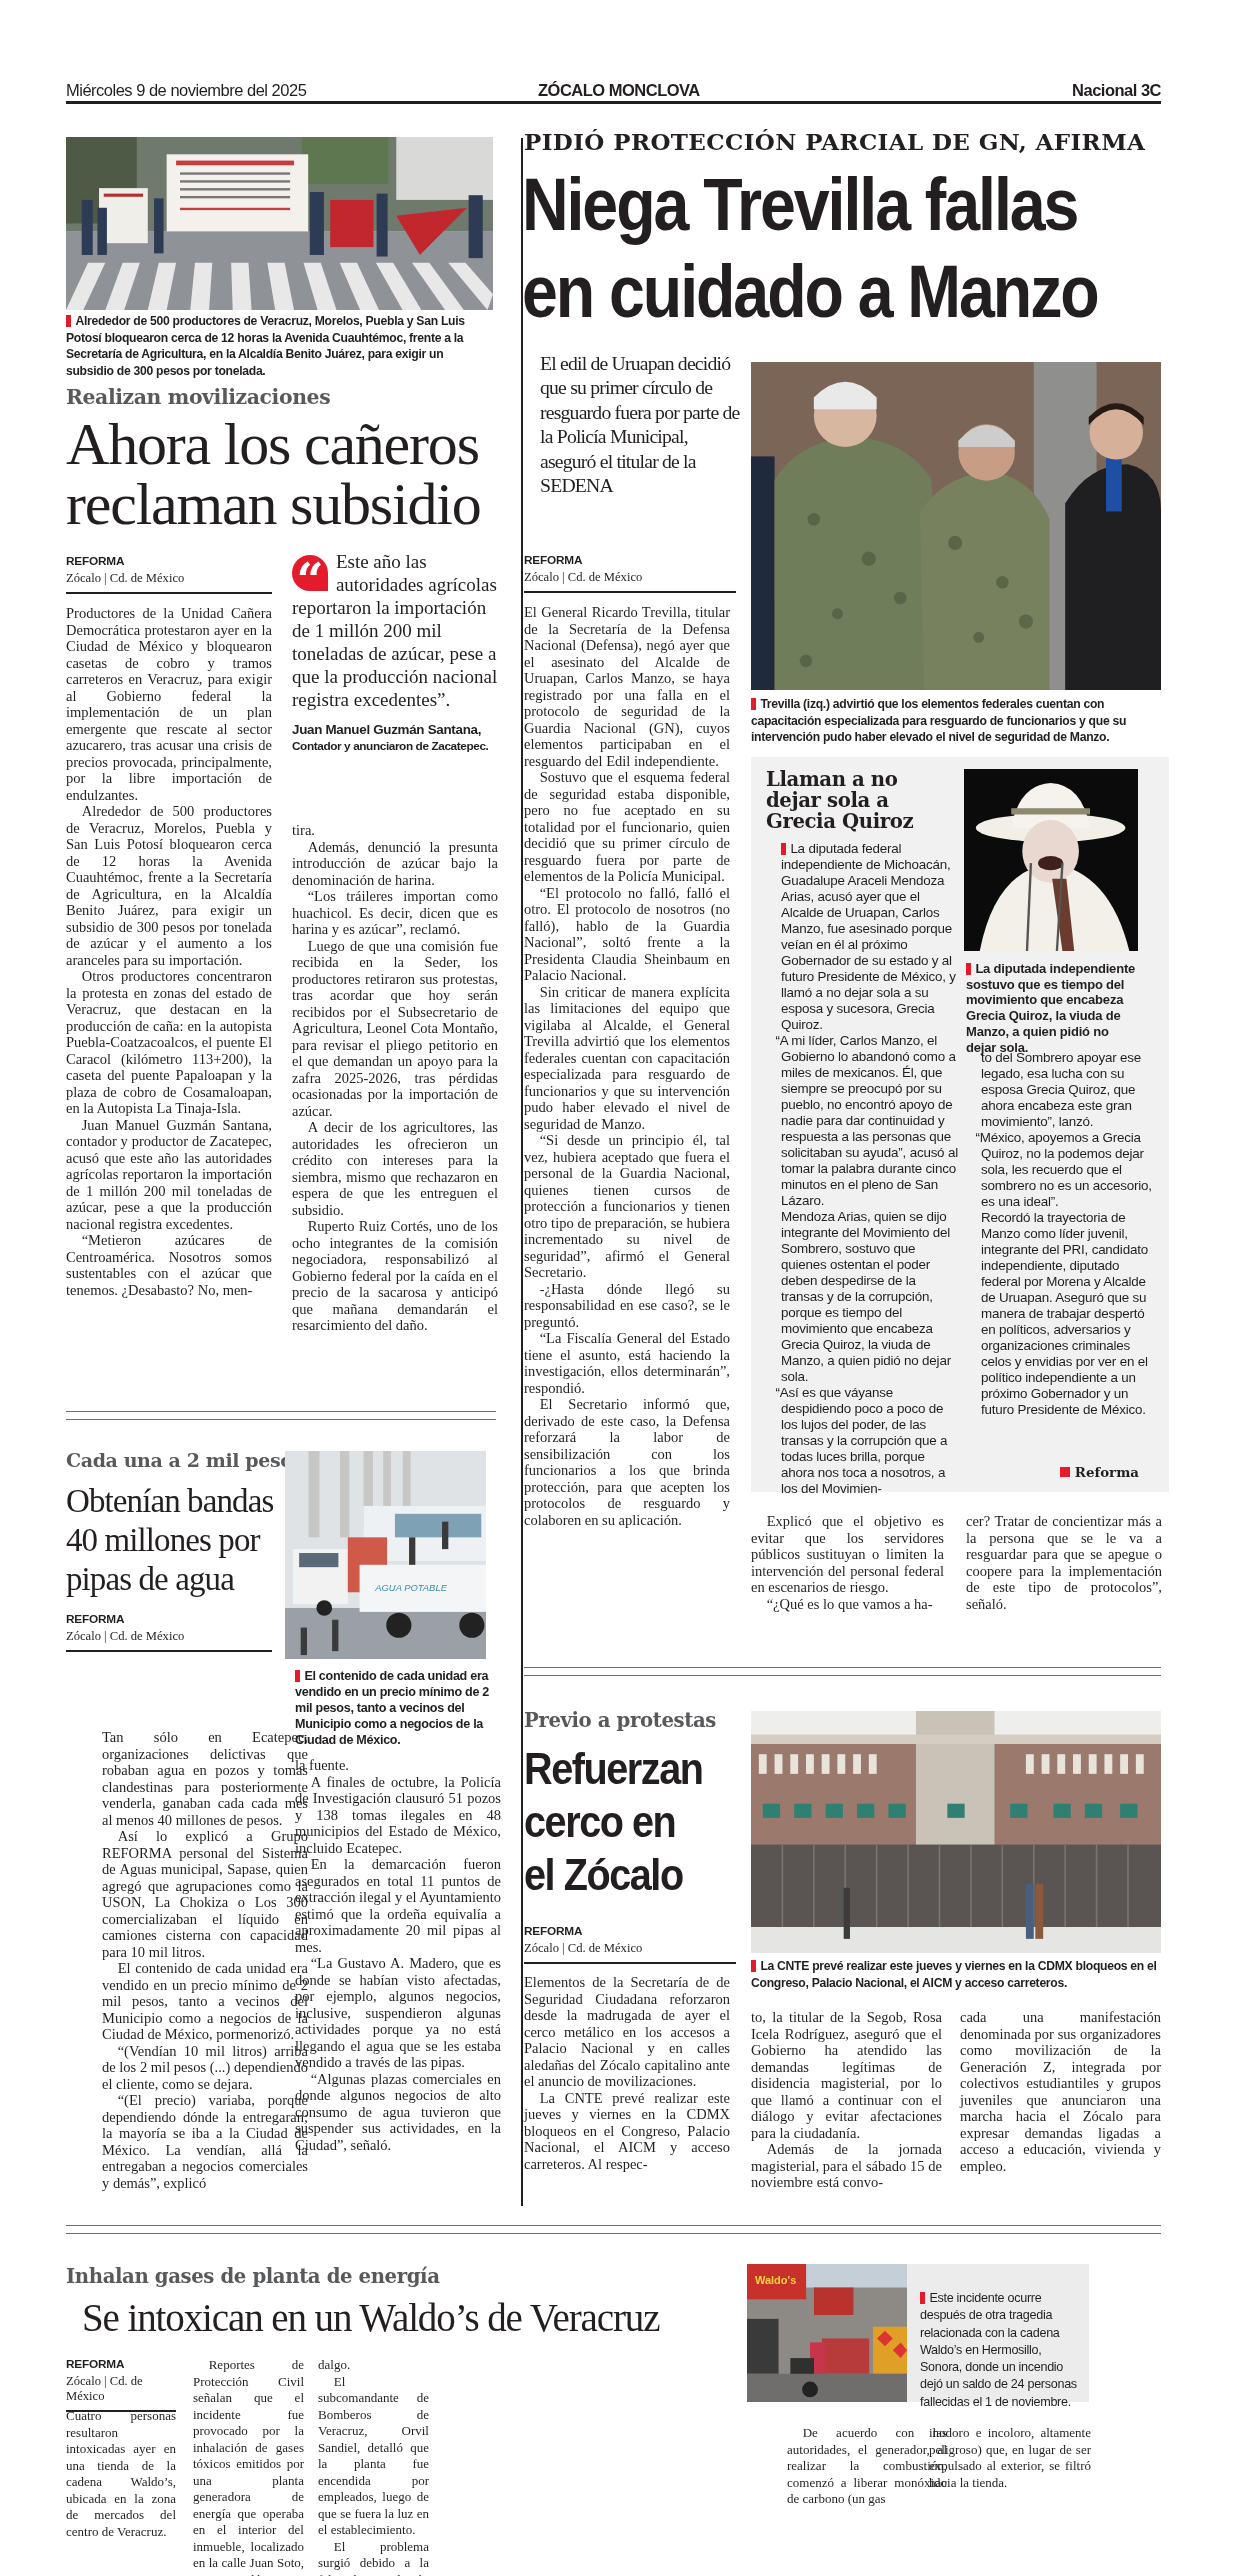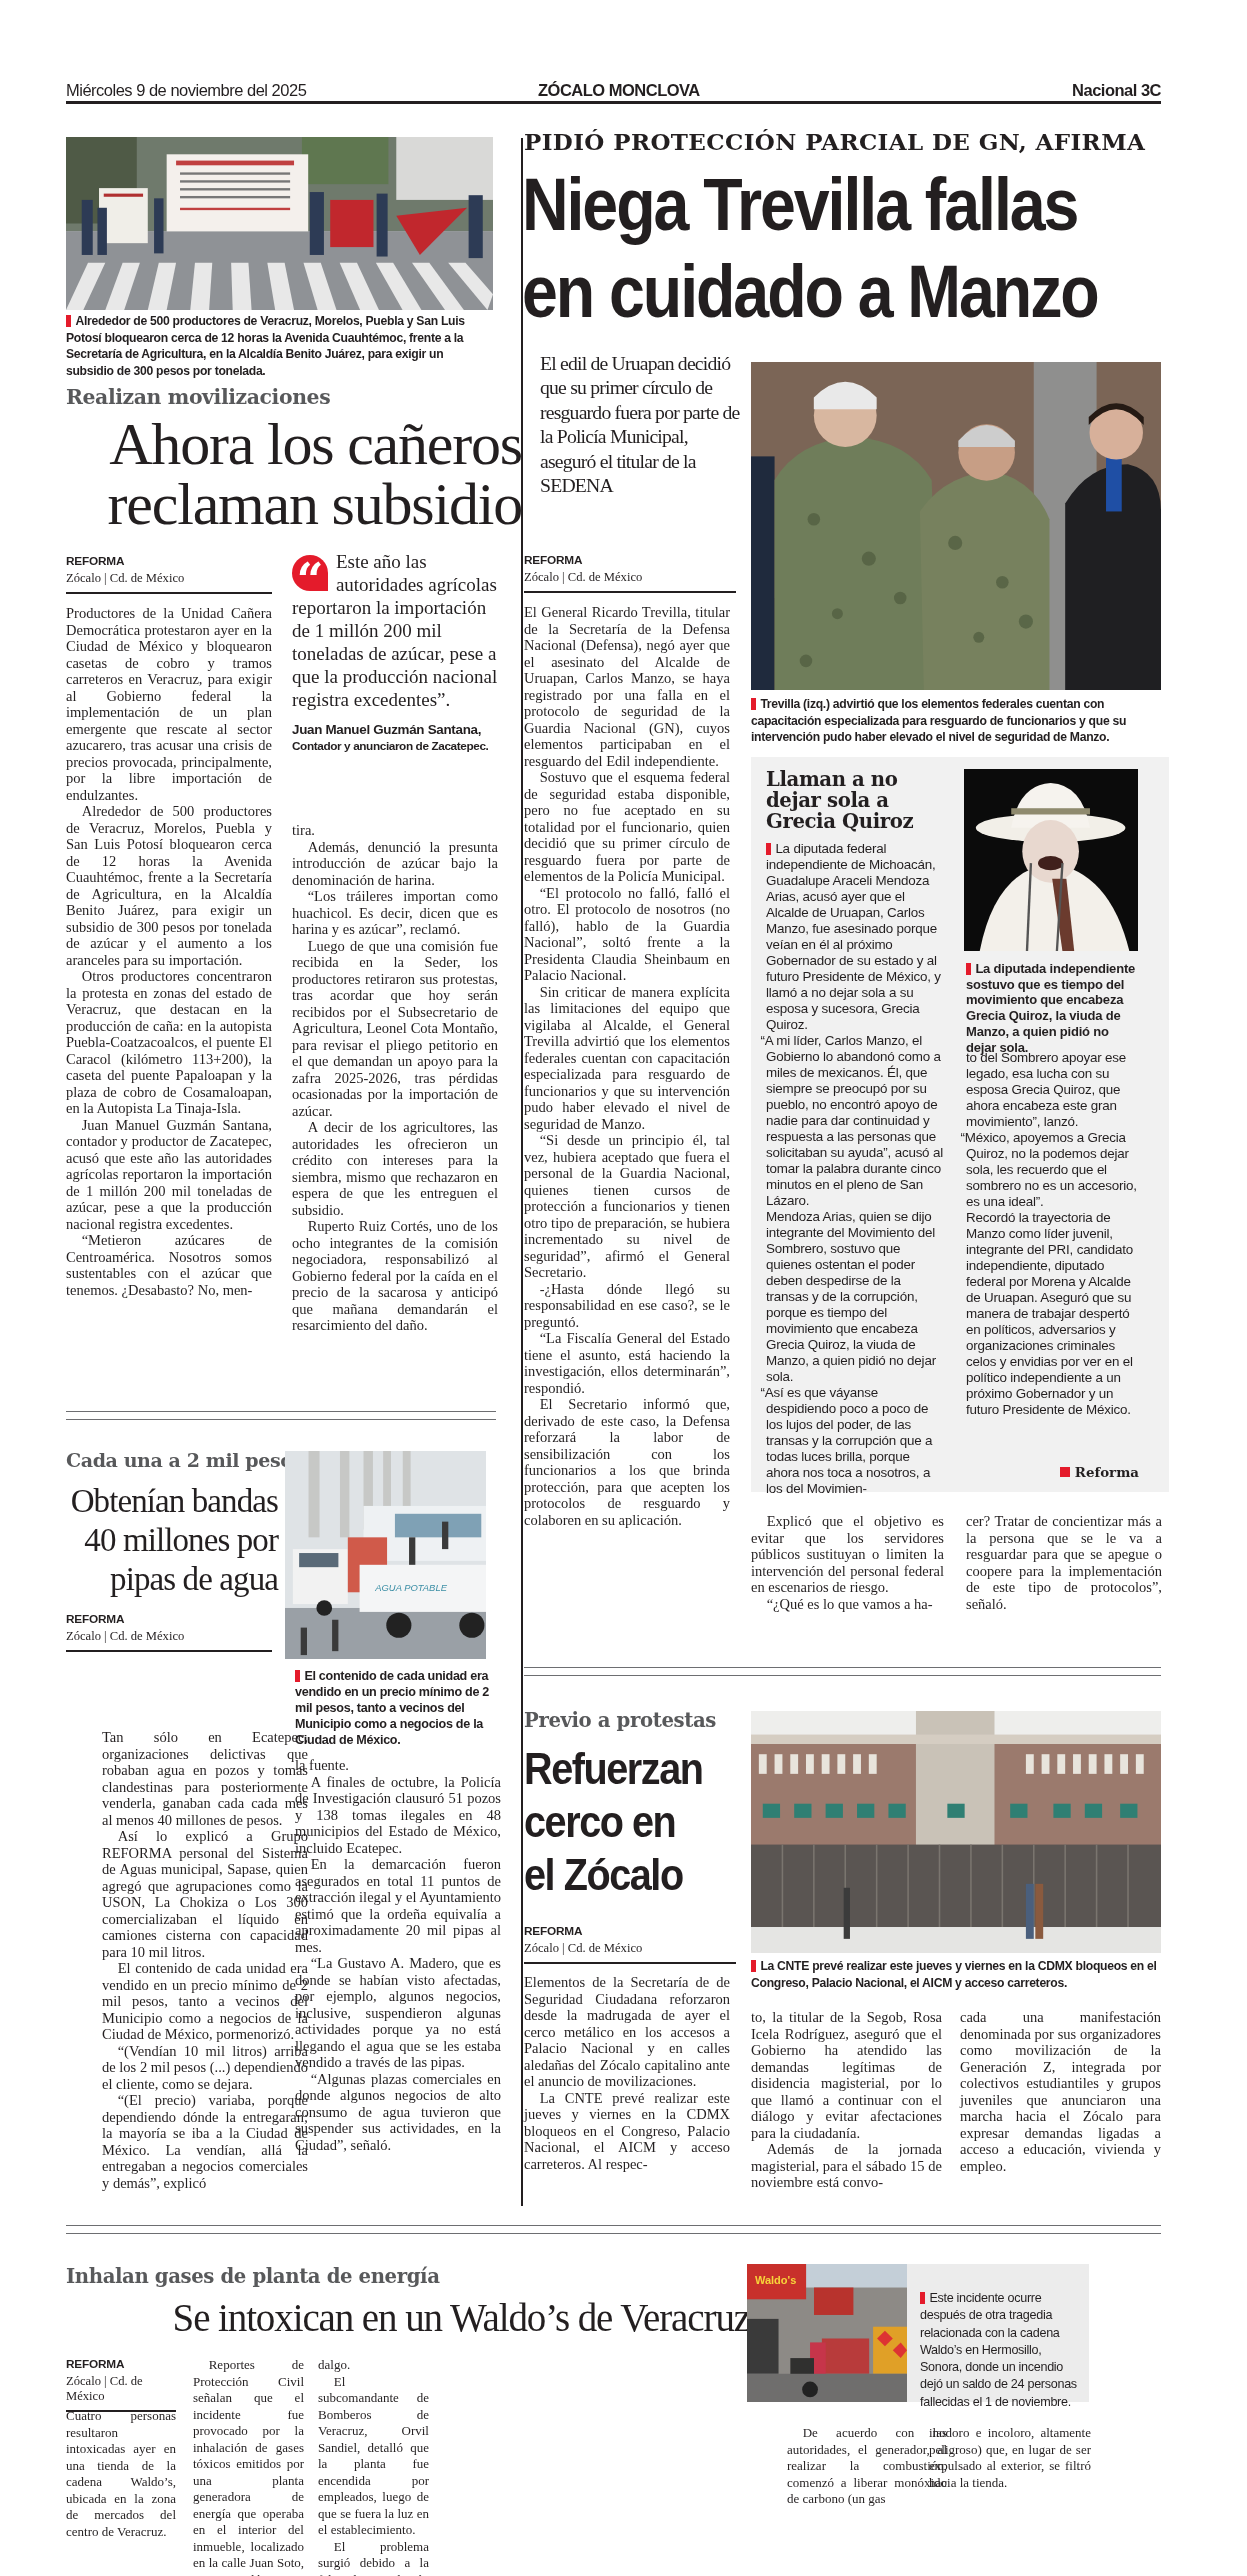--- a/index.html
+++ b/index.html
@@ -11,37 +11,37 @@
   .mh-date { left: 0; }
   .mh-paper { left: 472px; font-weight: bold; }
   .mh-section { right: 0; font-weight: bold; }
   .vrule { left: 521px; top: 138px; width: 1.6px; height: 2068px; background: #231f20; }
   .photo { overflow: hidden; }
   .photo svg { display: block; width: 100%; height: 100%; }
   .caption { font-family: "Liberation Sans", sans-serif; font-size: 12.2px; line-height: 16.5px; letter-spacing: -0.3px; color: #231f20; }
   .caption.bold { font-weight: bold; }
   .redmark { display: inline-block; width: 4.7px; height: 11.8px; background: #e41b2b; margin-right: 4.7px; vertical-align: -1.6px; }
   .kicker { font-family: "DejaVu Serif", serif; font-weight: bold; color: #58595b; letter-spacing: -0.4px; }
-  .serif-head { font-family: "Liberation Serif", serif; color: #231f20; letter-spacing: -1.2px; text-align: right; }
+  .serif-head { font-family: "Liberation Serif", serif; color: #231f20; letter-spacing: -1.2px; }
   .black-head { font-family: "Liberation Sans", sans-serif; font-weight: bold; color: #231f20; letter-spacing: -2.4px; transform-origin: left top; }
   .byline-agency { font-family: "Liberation Sans", sans-serif; font-weight: bold; font-size: 11.8px; letter-spacing: -0.2px; }
   .byline-place { font-family: "Liberation Serif", serif; font-size: 12.6px; margin-top: 3.1px; }
   .byline-rule { height: 1.6px; background: #231f20; margin-top: 6.3px; }
   .body-col { font-family: "Liberation Serif", serif; font-size: 14.5px; line-height: 16.5px; text-align: justify; hyphens: manual; color: #231f20; }
   .body-col p { text-indent: 15.7px; }
   .body-col p.noindent { text-indent: 0; }
   .dek { font-family: "Liberation Serif", serif; font-size: 19.7px; line-height: 24.4px; letter-spacing: -0.8px; color: #231f20; }
   .quote-box { font-family: "Liberation Serif", serif; font-size: 19px; line-height: 23px; color: #231f20; }
   .quote-mark { float: left; width: 36px; height: 36px; background: #e41b2b; border-radius: 18px 18px 0 18px; color: #fff; font-size: 47px; line-height: 50px; text-align: center; font-family: "DejaVu Serif", serif; font-weight: bold; margin: 4.7px 7.9px 0 0; }
   .quote-author { font-family: "Liberation Sans", sans-serif; font-weight: bold; font-size: 13.4px; line-height: 16.5px; letter-spacing: -0.3px; margin-top: 11px; }
   .quote-role { font-family: "Liberation Sans", sans-serif; font-weight: bold; font-size: 11.8px; line-height: 15px; letter-spacing: -0.4px; }
   .double-rule { height: 9.4px; border-top: 1.6px solid #6d6e71; border-bottom: 1.6px solid #6d6e71; }
   .sidebar { background: #f1f1f1; }
   .side-title { font-family: "DejaVu Serif", serif; font-weight: bold; font-size: 19.7px; line-height: 21px; color: #231f20; letter-spacing: -0.4px; }
-  .side-text { font-family: "Liberation Sans", sans-serif; font-size: 13.4px; line-height: 16px; letter-spacing: -0.2px; color: #231f20; }
+  .side-text { font-family: "Liberation Sans", sans-serif; font-size: 13.4px; line-height: 16px; letter-spacing: -0.2px; color: #231f20; margin-left: 15px; }
   .side-text p { margin: 0; }
   .side-text p.q { text-indent: -5.5px; }
   .side-caption { font-family: "Liberation Sans", sans-serif; font-weight: bold; font-size: 13px; line-height: 15.7px; color: #231f20; letter-spacing: -0.2px; }
   .side-sig { font-family: "DejaVu Serif", serif; font-weight: bold; font-size: 13.4px; text-align: right; }
   .side-sig .sq { display: inline-block; width: 10.2px; height: 10.2px; background: #e41b2b; margin-right: 4.7px; }
   .gray-cap-box { background: #ececec; }
 </style>
 </head>
 <body>
 

